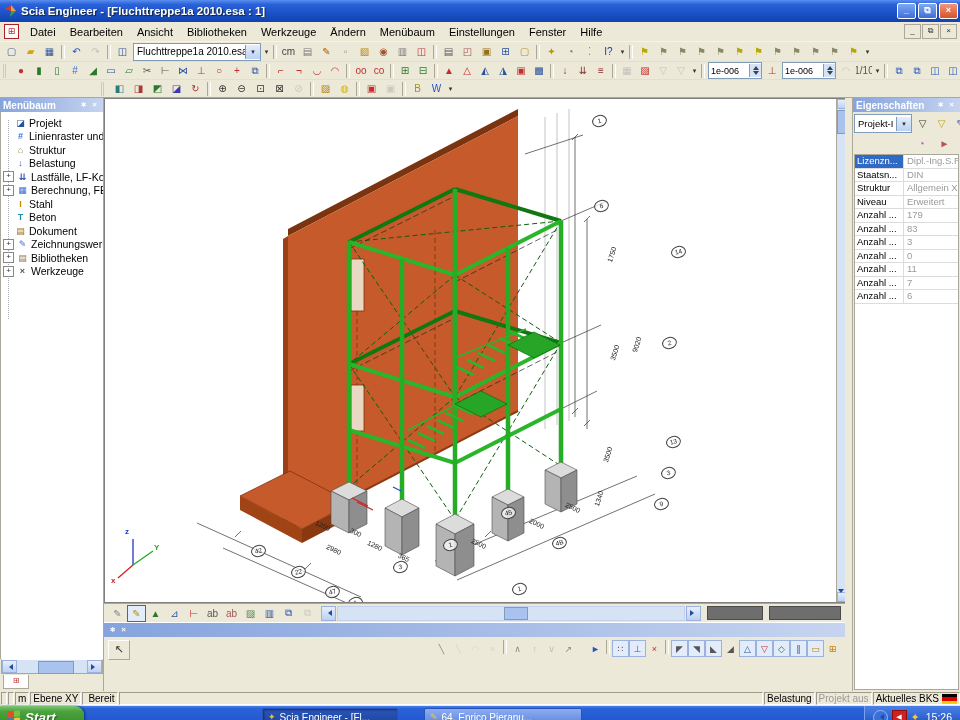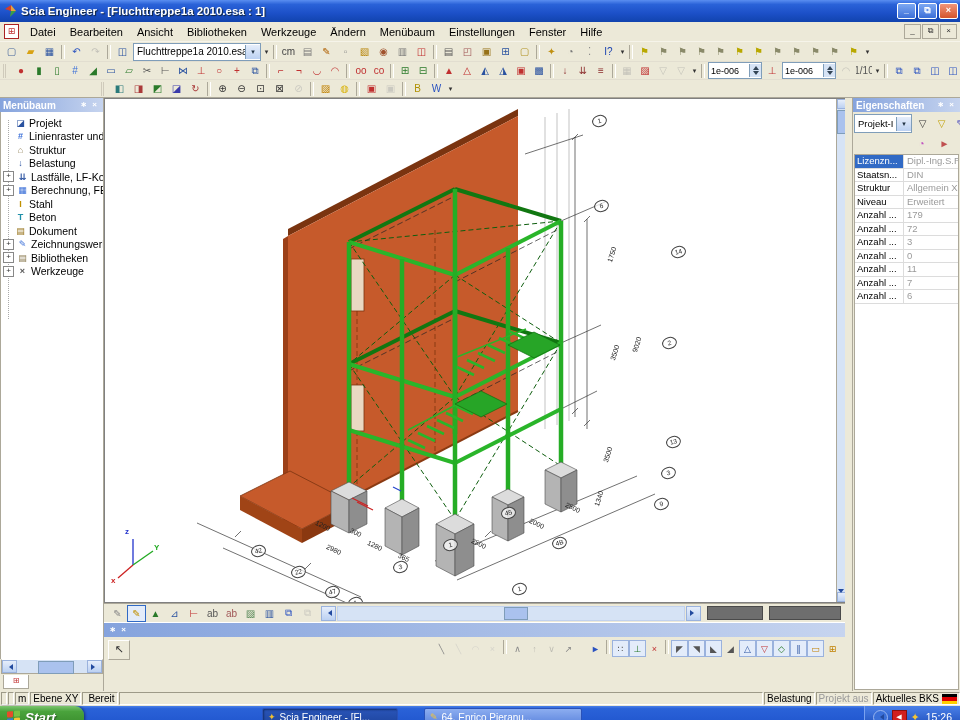--- a/index.html
+++ b/index.html
@@ -680,21 +680,21 @@
         <div class="prow">
           <span class="plab">Niveau</span>
           <span class="pval">Erweitert</span>
         </div>
         <div class="prow">
           <span class="plab">Anzahl ...</span>
           <span class="pval">179</span>
         </div>
         <div class="prow">
           <span class="plab">Anzahl ...</span>
-          <span class="pval">72</span>
+          <span class="pval">83</span>
         </div>
         <div class="prow">
           <span class="plab">Anzahl ...</span>
           <span class="pval">3</span>
         </div>
         <div class="prow">
           <span class="plab">Anzahl ...</span>
           <span class="pval">0</span>
         </div>
         <div class="prow">

